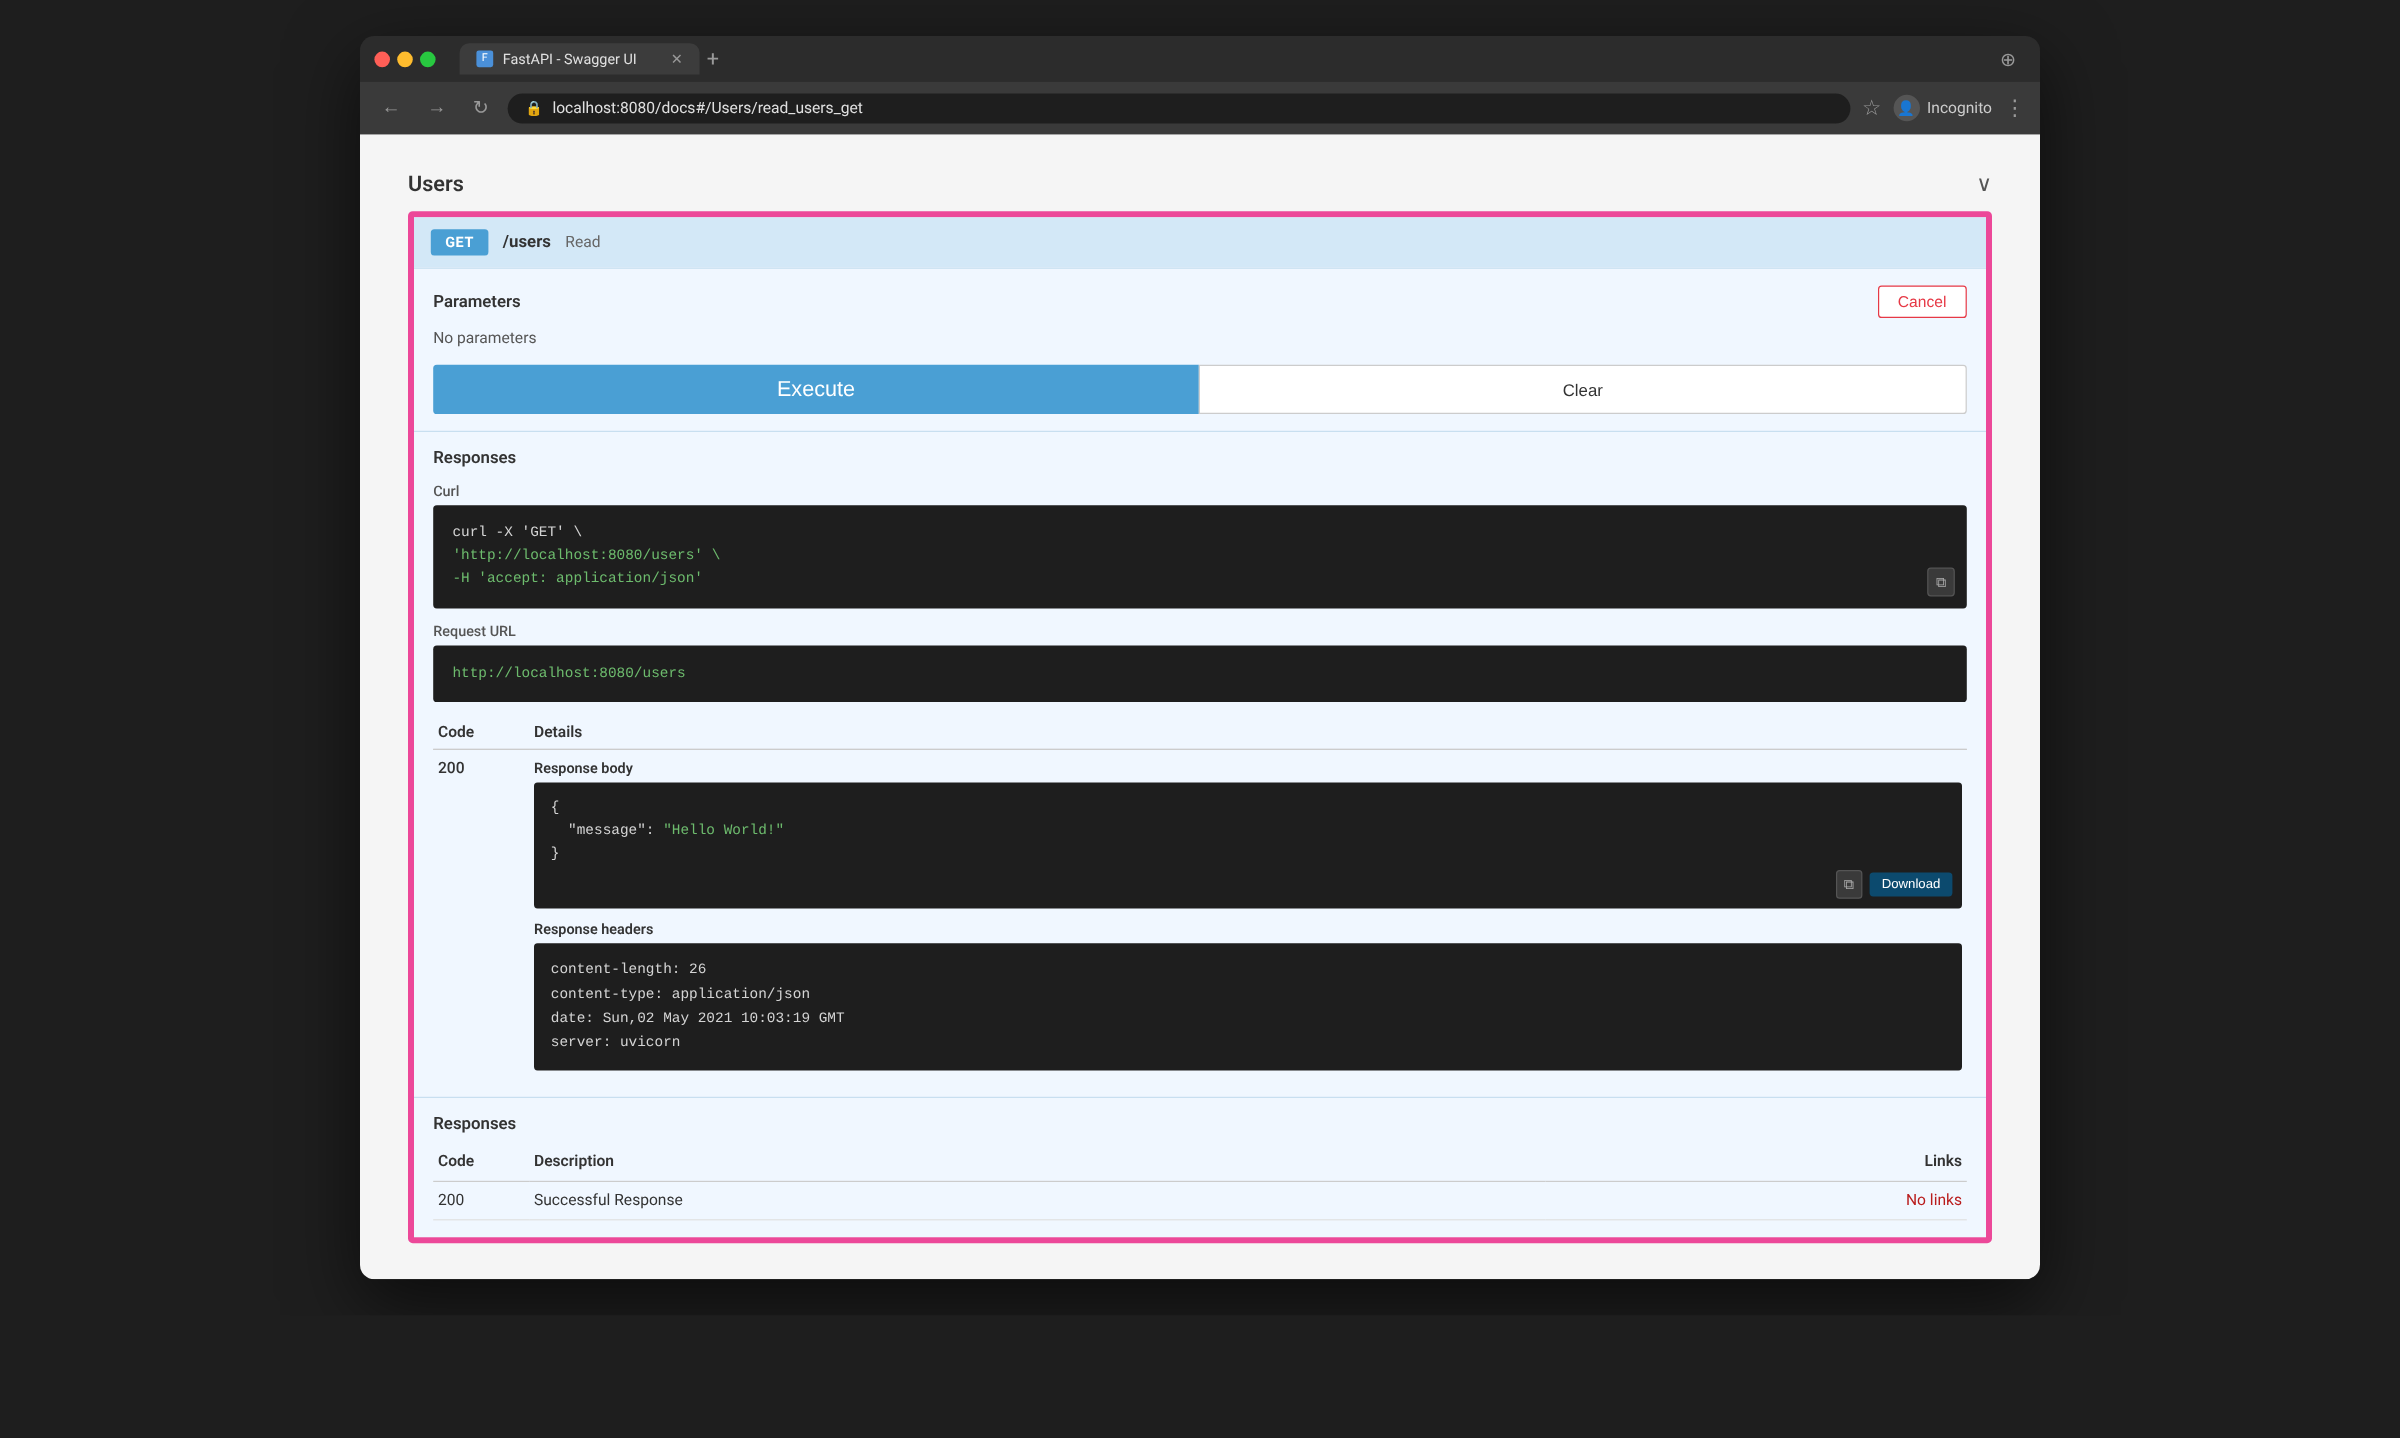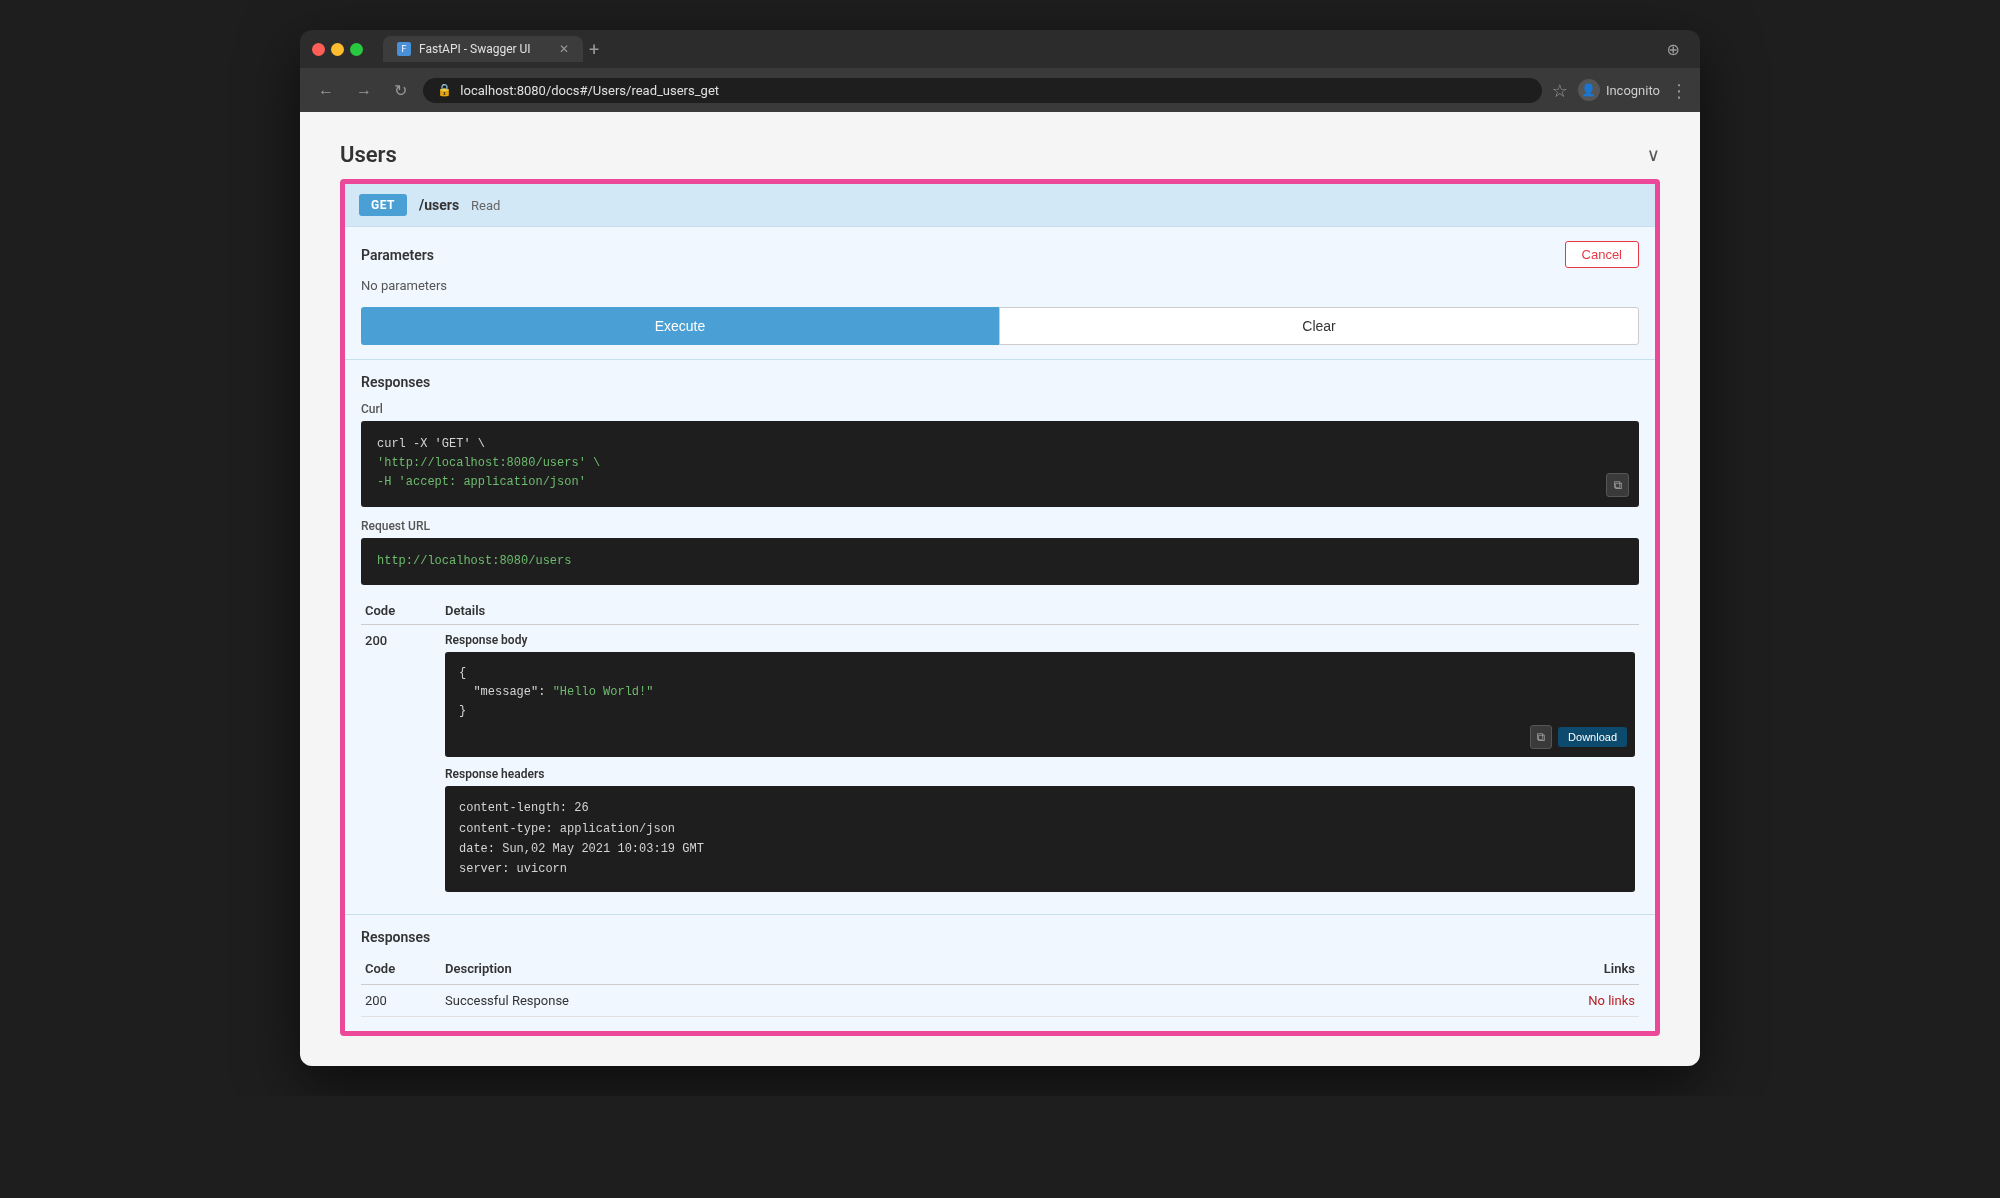--- a/index.html
+++ b/index.html
@@ -147,21 +147,21 @@
 
     
     .section-header {
       display: flex;
       align-items: center;
       justify-content: space-between;
       margin-bottom: 12px;
     }
 
     .section-title {
-      font-size: 22px;
+      font-size: 18px;
       font-weight: 600;
       color: #333;
     }
 
     .section-chevron {
       font-size: 18px;
       color: #555;
       cursor: pointer;
     }
 
@@ -243,21 +243,21 @@
       display: flex;
       margin: 14px 0 0 0;
     }
 
     .execute-btn {
       flex: 1;
       background: #4a9fd4;
       color: white;
       border: none;
       padding: 10px;
-      font-size: 14px;
+      font-size: 18px;
       font-weight: 500;
       cursor: pointer;
       text-align: center;
       border-radius: 3px 0 0 3px;
     }
 
     .clear-btn {
       flex: 1;
       background: white;
       color: #333;

